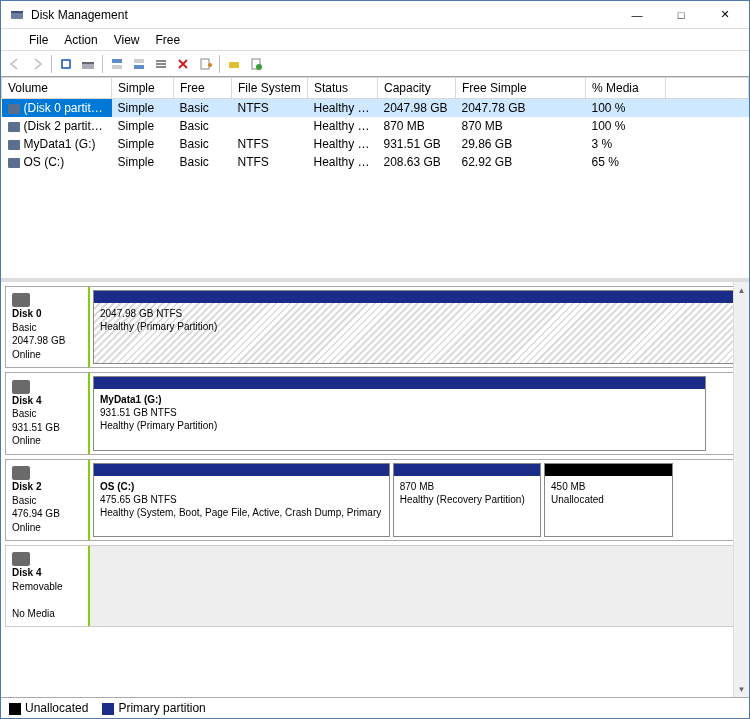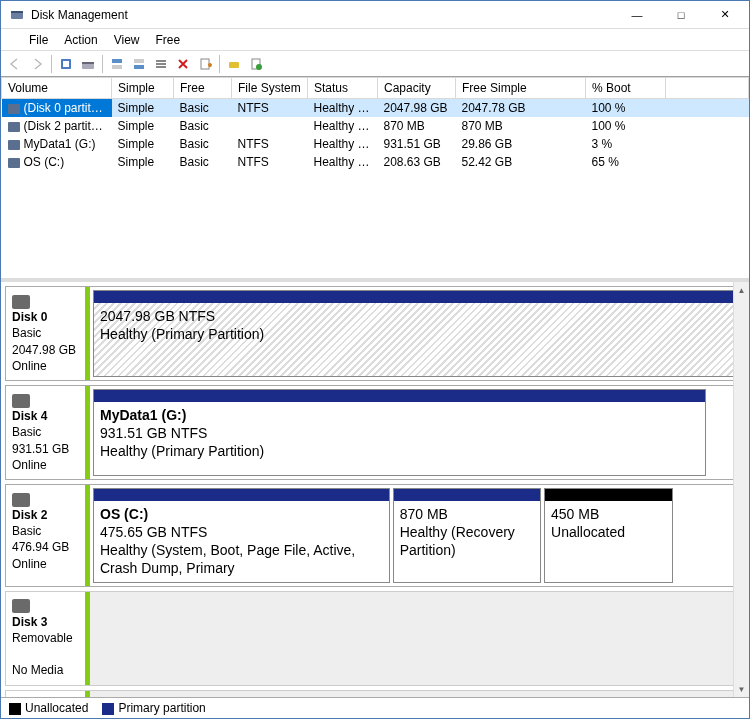--- a/index.html
+++ b/index.html
@@ -22,25 +22,25 @@
 table.volumes { width: 100%; border-collapse: collapse; table-layout: fixed; }
 table.volumes th { text-align: left; font-weight: normal; padding: 3px 6px; background: #fff; border: 1px solid #d8d8d8; font-size: 12px; }
 table.volumes td { padding: 2px 6px; border: 0; white-space: nowrap; overflow: hidden; text-overflow: ellipsis; }
 tr.selected td { background: #cde8ff; }
 tr.selected td:first-child { background: #0078d7; color: #fff; }
 .volicon { display: inline-block; width: 12px; height: 10px; background: #5a6f8f; margin-right: 4px; vertical-align: middle; border-radius: 1px; }
 
 
 .diskpane { flex: 1; overflow-y: auto; position: relative; }
 .diskrow { display: flex; border: 1px solid #aaa; margin: 4px 6px 4px 4px; min-height: 76px; }
-.disklabel { width: 84px; padding: 6px 6px; border-right: 5px solid #84cc16; font-size: 12px; line-height: 1.35; }
+.disklabel { width: 84px; padding: 6px 6px; border-right: 2px solid #84cc16; font-size: 10px; line-height: 1.35; }
 .disklabel .dicon { width: 18px; height: 14px; background: #6a6a6a; border-radius: 2px; display:inline-block; margin-right:4px; vertical-align:middle; }
 .disklabel b { display:block; }
 .diskparts { flex: 1; display: flex; gap: 3px; padding: 3px 4px 3px 3px; }
-.part { border: 1px solid #888; display: flex; flex-direction: column; font-size: 14px; line-height: 1.3; }
+.part { border: 1px solid #888; display: flex; flex-direction: column; font-size: 10px; line-height: 1.3; }
 .partbar { height: 12px; background: #1a2b88; }
 .partbar.black { background: #000; }
 .partbody { padding: 4px 6px; flex: 1; }
 .hatched { background: repeating-linear-gradient(135deg, #fff, #fff 3px, #dcdcdc 3px, #dcdcdc 5px); }
 .diskrow.nomedia .diskparts { background: #eee; }
 .diskrow.nomedia { border-color: #ccc; }
 
 .legend { border-top: 1px solid #aaa; padding: 3px 8px; font-size: 12px; display:flex; gap: 14px; align-items:center; }
 .sw { display:inline-block; width: 12px; height: 12px; margin-right: 4px; vertical-align: middle; }
 .sw.black { background: #000; }
@@ -160,21 +160,21 @@
       </colgroup>
       <thead>
           <tr>
         <th>Volume</th>
         <th>Simple</th>
         <th>Free</th>
         <th>File System</th>
         <th>Status</th>
         <th>Capacity</th>
         <th>Free Simple</th>
-        <th>% Boot</th>
+        <th>% Media</th>
         <th></th>
       </tr>
         </thead>
       <tbody id="volrows">
           <tr class="selected">
             <td><span class="volicon"></span>(Disk 0 partition 2)</td>
             <td>Simple</td>
             <td>Basic</td>
             <td>NTFS</td>
             <td>Healthy (P...</td>
@@ -205,21 +205,21 @@
             <td>3 %</td>
             <td></td>
           </tr>
           <tr>
             <td><span class="volicon"></span>OS (C:)</td>
             <td>Simple</td>
             <td>Basic</td>
             <td>NTFS</td>
             <td>Healthy (S...</td>
             <td>208.63 GB</td>
-            <td>52.42 GB</td>
+            <td>62.92 GB</td>
             <td>65 %</td>
             <td></td>
           </tr>
         </tbody>
     </table>
   </div>
 
   <div class="diskpane">
     <div id="diskrows">
         <div class="diskrow">
@@ -251,24 +251,20 @@
               <div class="partbar"></div>
               <div class="partbody">870 MB<br>Healthy (Recovery Partition)</div>
             </div>
             <div class="part" style="width: 20%;">
               <div class="partbar black"></div>
               <div class="partbody">450 MB<br>Unallocated</div>
             </div>
           </div>
         </div>
         <div class="diskrow nomedia">
-          <div class="disklabel"><span class="dicon"></span><b>Disk 3</b>Removable<br><br>No Media</div>
-          <div class="diskparts"></div>
-        </div>
-        <div class="diskrow nomedia">
           <div class="disklabel"><span class="dicon"></span><b>Disk 4</b>Removable<br><br>No Media</div>
           <div class="diskparts"></div>
         </div>
       </div>
     <div class="scrolltrack">
       <div class="scrollbtn">▲</div>
       <div style="flex:1"></div>
       <div class="scrollbtn" style="position:absolute;bottom:0;width:100%;">▼</div>
     </div>
   </div>

